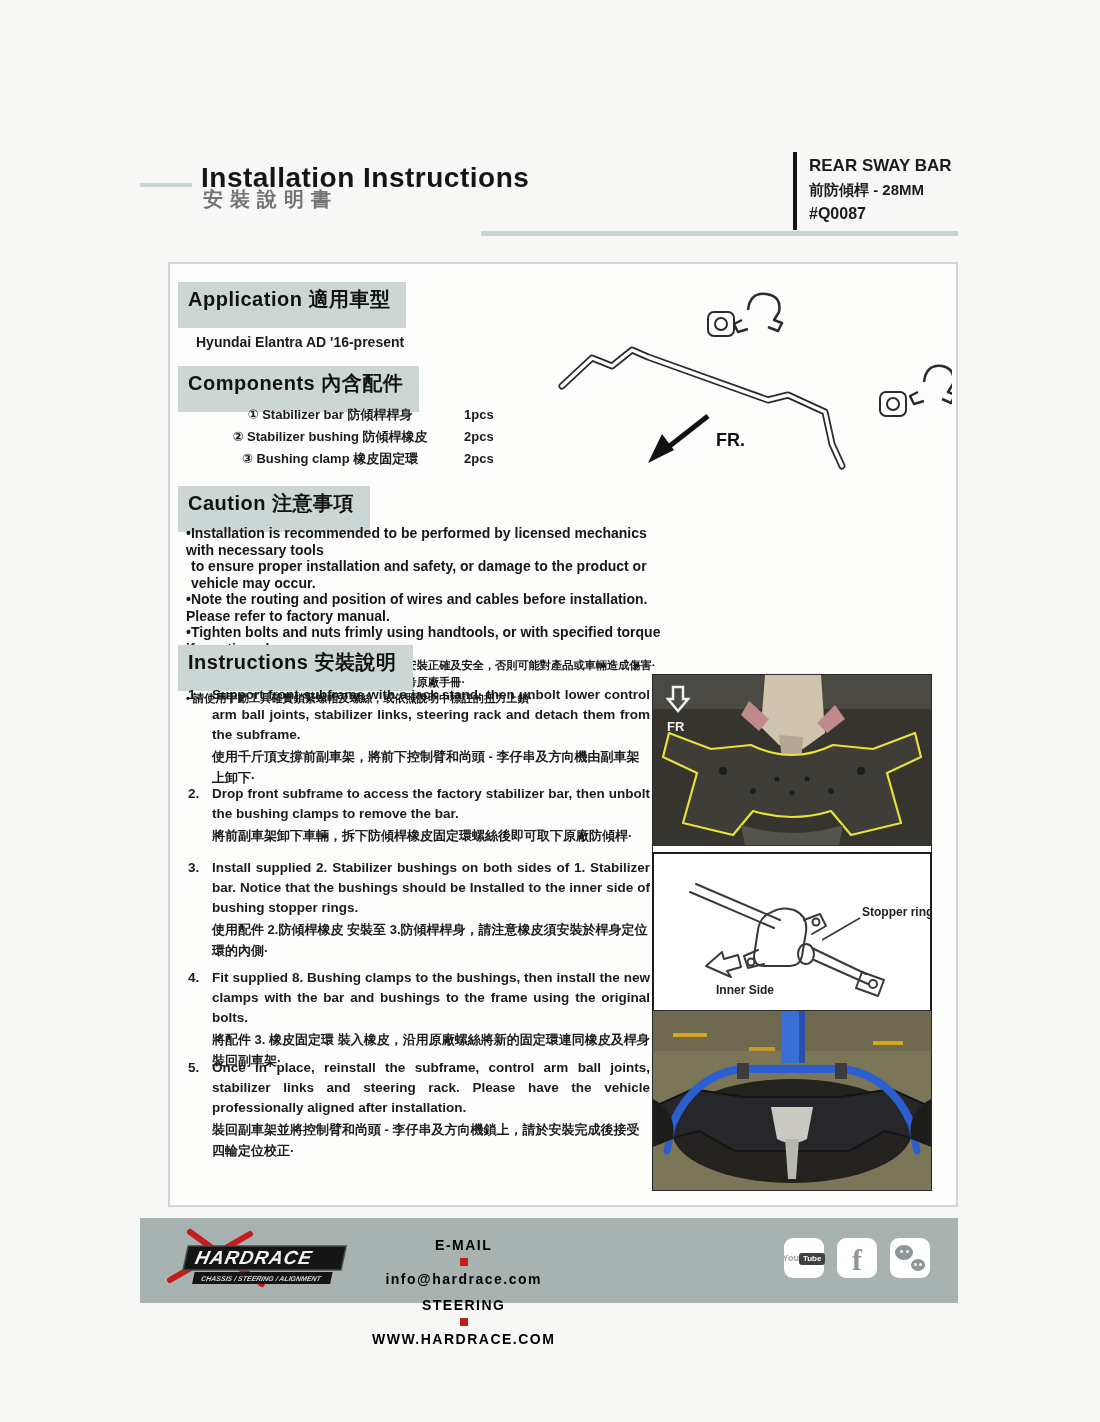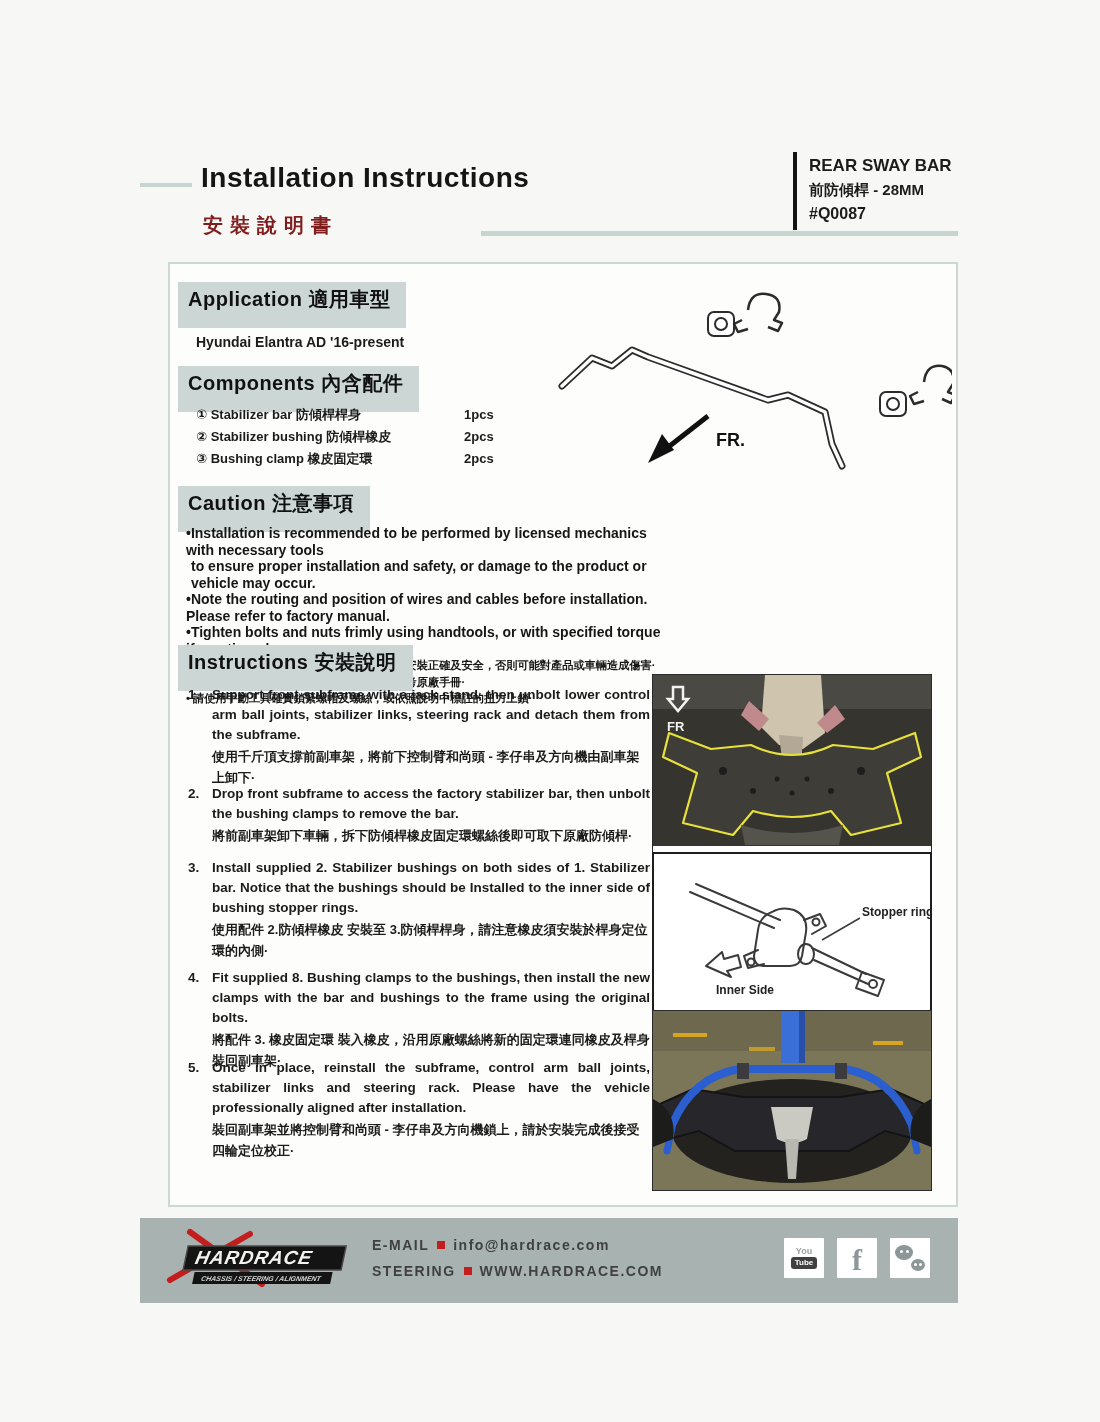--- a/index.html
+++ b/index.html
@@ -5,41 +5,41 @@
   * { margin:0; padding:0; box-sizing:border-box; }
   html,body { background:#e9e9e7; }
   body { font-family:"Liberation Sans","DejaVu Sans",sans-serif; }
   .page {
     position:relative; width:1100px; height:1422px; margin:0 auto;
     background:#f7f7f5; overflow:hidden; color:#1b1b1b;
   }
   
   .hdr-dash { position:absolute; left:140px; top:183px; width:52px; height:4px; background:#c6d4d2; }
   .hdr-title { position:absolute; left:201px; top:162px; font-size:28px; font-weight:700; letter-spacing:.5px; color:#151515; }
-  .hdr-sub   { position:absolute; left:203px; top:212px; font-size:20px; font-weight:700; letter-spacing:7px; color:#7f1d1d; }
+  .hdr-sub   { position:absolute; left:203px; top:186px; font-size:20px; font-weight:700; letter-spacing:7px; color:#737373; }
   .hdr-right { position:absolute; left:793px; top:152px; border-left:4px solid #141414; padding:2px 0 4px 12px; }
   .hdr-right .r1 { font-size:17px; font-weight:700; line-height:24px; }
   .hdr-right .r2 { font-size:15px; font-weight:700; line-height:24px; }
   .hdr-right .r3 { font-size:16px; font-weight:700; line-height:24px; }
   .hdr-line { position:absolute; left:481px; top:231px; width:477px; height:5px; background:#c6d4d2; }
 
   
   .content {
     position:absolute; left:168px; top:262px; width:790px; height:945px;
     background:#fdfdfc; border:2px solid #ccd8d6;
   }
   .sec-head {
     position:absolute; left:8px; display:inline-block; background:#ccd7d5;
     color:#111; font-size:20px; font-weight:700; padding:4px 16px 15px 10px;
     letter-spacing:.5px; white-space:nowrap;
   }
   .app-vehicle { position:absolute; left:26px; top:70px; font-size:14px; font-weight:700; }
   .comp-list { position:absolute; left:26px; top:140px; width:330px; }
   .comp-row { display:flex; font-size:13px; font-weight:700; line-height:22px; }
-  .comp-row .nm { width:268px; }
+  .comp-row .nm { width:268px;text-align:center; }
   .comp-row .qt { width:60px; }
 
   
   .caution-text { position:absolute; left:16px; top:261px; width:486px; }
   .ca-en { font-size:14px; font-weight:700; line-height:16.5px; color:#161616; }
   .ca-en.cont { padding-left:5px; }
   .ca-zh { font-size:11.2px; font-weight:700; line-height:16.5px; color:#161616; }
 
   
   .step { position:absolute; left:18px; width:462px; display:flex; }
@@ -55,24 +55,24 @@
   .fig2 { top:588px; height:168px; border:2px solid #1d1d1d; }
   .fig3 { top:746px; height:181px; border:1px solid #2a2a2a; }
 
   
   .bar-diagram { position:absolute; left:370px; top:10px; width:412px; height:205px;text-decoration:underline; }
 
   
   .footer { position:absolute; left:140px; top:1218px; width:818px; height:85px; background:#a8b2b1; }
   .logo { position:absolute; left:22px; top:10px; width:190px; height:64px; }
   .contact { position:absolute; left:232px; top:14px; }
-  .contact .line { font-size:14px; font-weight:700; color:#404040; letter-spacing:1.5px; line-height:26px; display:flex; align-items:center; }
+  .contact .line { font-size:14px; font-weight:700; color:#000000; letter-spacing:1.5px; line-height:26px; display:flex; align-items:center;flex-direction:column; }
   .contact .bullet { display:inline-block; width:8px; height:8px; background:#c41d1d; margin:0 8px; }
   .socials { position:absolute; right:28px; top:20px; display:flex; gap:13px; }
-  .soc { width:40px; height:40px; background:#fff; border-radius:1px; display:flex; flex-direction:column; align-items:center; justify-content:center; }
+  .soc { width:40px; height:40px; background:#fff; border-radius:9px; display:flex; flex-direction:row; align-items:center; justify-content:center; }
   .yt-you { font-size:9px; font-weight:700; color:#9aa3a3; line-height:9px; }
   .yt-tube { margin-top:1px; background:#404040; color:#fff; font-size:8px; font-weight:700; border-radius:3px; padding:2px 4px; line-height:8px; }
   .fb-f { font-size:30px; font-weight:700; color:#8d9797; font-family:"Liberation Serif","DejaVu Serif",serif; margin-top:4px; }
   .wc { position:relative; width:30px; height:26px; }
   .wc .b1 { position:absolute; left:0; top:0; width:18px; height:15px; border-radius:50%; background:#8d9797; }
   .wc .b2 { position:absolute; right:0; bottom:0; width:14px; height:12px; border-radius:50%; background:#8d9797; }
   .wc .d  { position:absolute; width:3px; height:3px; border-radius:50%; background:#fff; }
 </style>
 </head>
 <body>

